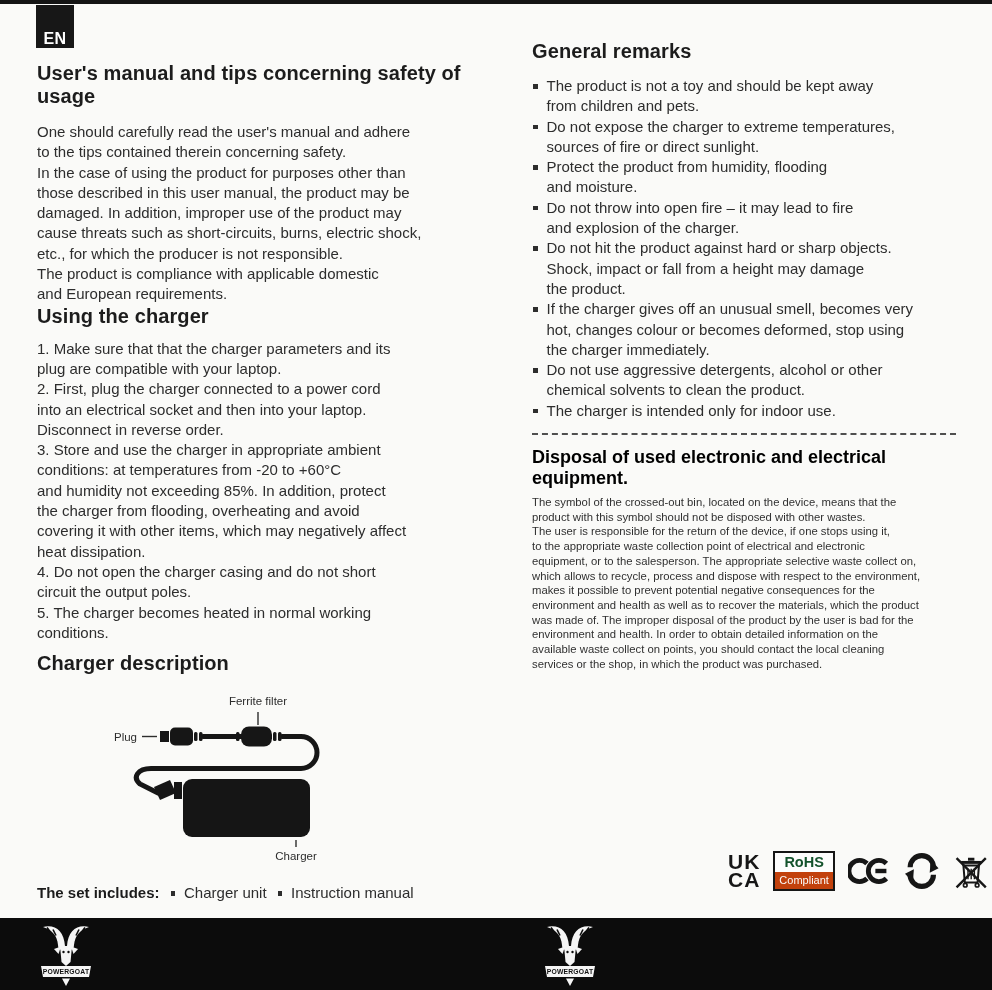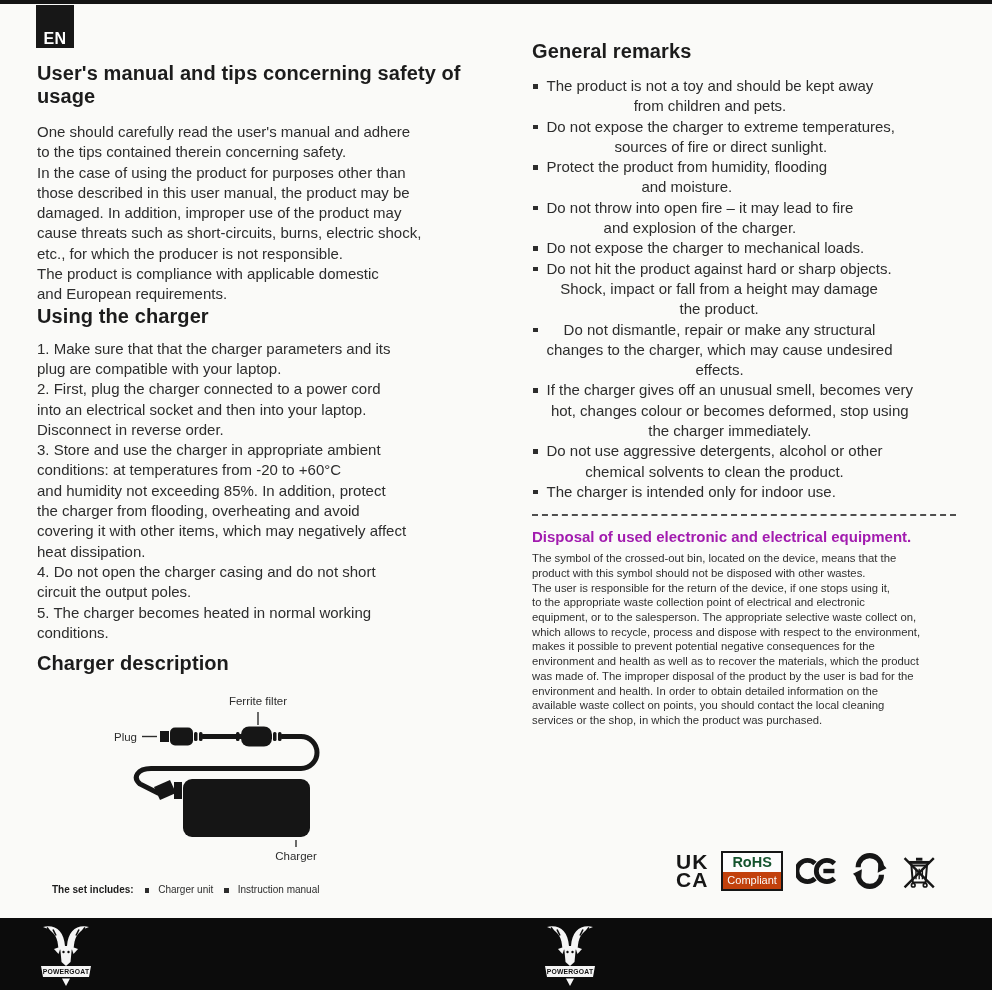--- a/index.html
+++ b/index.html
@@ -16,31 +16,31 @@
     font-size:16px; font-weight:700; letter-spacing:0.5px;
   }
   .col-left  { position:absolute; left:37px;  top:62px; width:462px; }
   .col-right { position:absolute; left:532px; top:40px; width:436px; }
   .h-section { font-size:20px; font-weight:700; color:#1c1c1c; letter-spacing:0.1px; }
   .body-text { font-size:15px; line-height:20.3px; white-space:pre; color:#2d2d2d; }
   .mb14 { margin-bottom:14px; }
   .mt11 { } .mb11 { margin-bottom:11px; }
   .mt9  { margin-top:9px; }
   .diagram-svg { display:block; margin:8px 0 0 40px; }
-  .set-includes { margin-top:16px; display:flex; align-items:baseline; font-size:10px;margin-left:15px; }
+  .set-includes { margin-top:16px; display:flex; align-items:baseline; font-size:15px; }
   .set-includes .lbl { font-weight:700; color:#1c1c1c; }
   .inc-dot { width:4.5px; height:4.5px; background:#2d2d2d; align-self:center; margin:2px 9px 0 11px; }
   .remark-list { margin-top:13px; }
-  .remark-item { display:flex; align-items:flex-start;text-align:center; }
+  .remark-item { display:flex; align-items:flex-start; }
   .sq-bullet { flex:0 0 4.5px; width:4.5px; height:4.5px; background:#2d2d2d; margin:8px 9px 0 1px; }
   .dashed-sep { margin-top:12px; border-top:2px dashed #4f4f4f; width:424px; }
-  .small-title { margin-top:12px; font-size:15px; font-weight:700; color:#a21caf; }
+  .small-title { margin-top:12px; font-size:18px; font-weight:700; color:#000000; }
   .small-body { margin-top:6px; font-size:11.3px; line-height:14.7px; white-space:pre; color:#303030; }
   .certs {
-    position:absolute; left:676px; top:846px; width:262px; height:50px;
+    position:absolute; left:728px; top:846px; width:262px; height:50px;
     display:flex; align-items:center; gap:13px;
   }
   .ukca { display:flex; flex-direction:column; font-weight:800; font-size:21px; line-height:18.5px; letter-spacing:1px; color:#161616; }
   .rohs { width:64px; border:2.5px solid #161616; background:#fdfdfd; }
   .rohs-top { color:#14532d; font-weight:700; font-size:14.5px; text-align:center; padding:1px 0 2px; }
   .rohs-bottom { background:#c2410c; color:#fbfbfb; font-size:11px; text-align:center; padding:2px 0 3px; }
   .footer { position:absolute; left:0; top:918px; width:992px; height:72px; background:#0c0c0c; }
   .goat { position:absolute; top:4px; }
   .goat-1 { left:34px; } .goat-2 { left:538px; }
   .banner-text { font-size:6.8px; font-weight:700; fill:#111111; letter-spacing:0.2px; }
@@ -153,33 +153,23 @@
         <span class="body-text">Protect the product from humidity, flooding
 and moisture.</span>
       </div>
       <div class="remark-item">
         <span class="sq-bullet"></span>
         <span class="body-text">Do not throw into open fire – it may lead to fire
 and explosion of the charger.</span>
       </div>
       <div class="remark-item">
         <span class="sq-bullet"></span>
-        <span class="body-text">Do not expose the charger to mechanical loads.</span>
-      </div>
-      <div class="remark-item">
-        <span class="sq-bullet"></span>
         <span class="body-text">Do not hit the product against hard or sharp objects.
 Shock, impact or fall from a height may damage
 the product.</span>
-      </div>
-      <div class="remark-item">
-        <span class="sq-bullet"></span>
-        <span class="body-text">Do not dismantle, repair or make any structural
-changes to the charger, which may cause undesired
-effects.</span>
       </div>
       <div class="remark-item">
         <span class="sq-bullet"></span>
         <span class="body-text">If the charger gives off an unusual smell, becomes very
 hot, changes colour or becomes deformed, stop using
 the charger immediately.</span>
       </div>
       <div class="remark-item">
         <span class="sq-bullet"></span>
         <span class="body-text">Do not use aggressive detergents, alcohol or other

